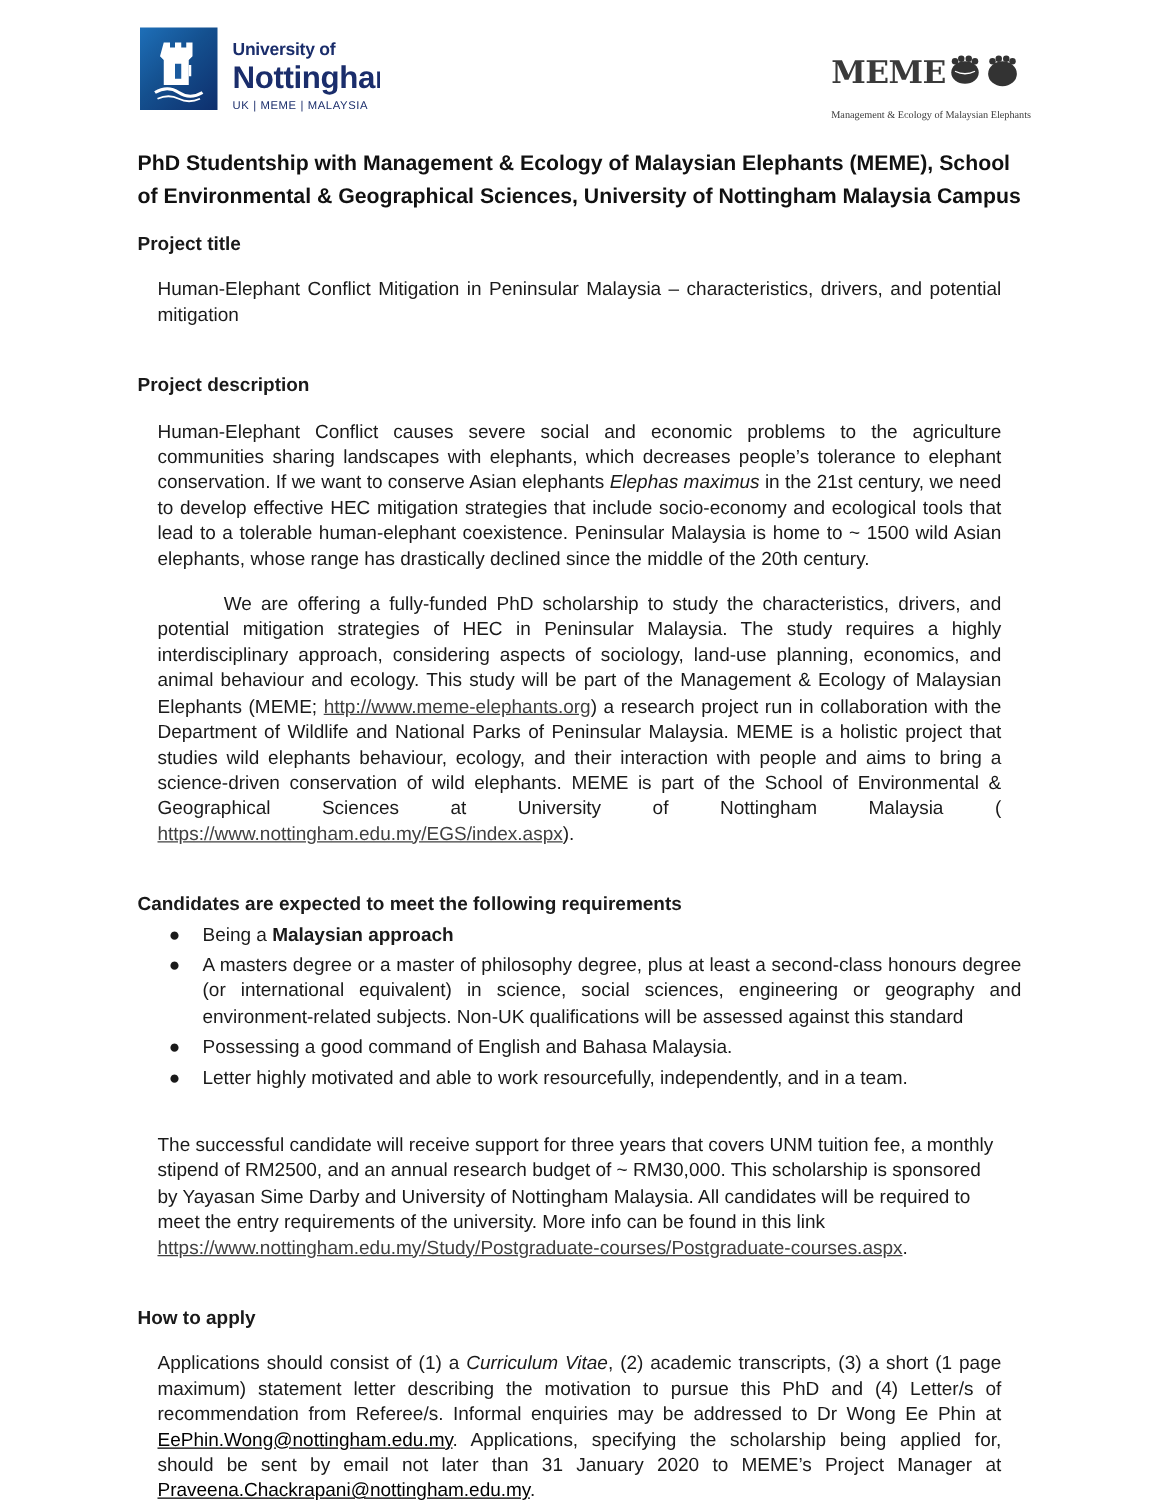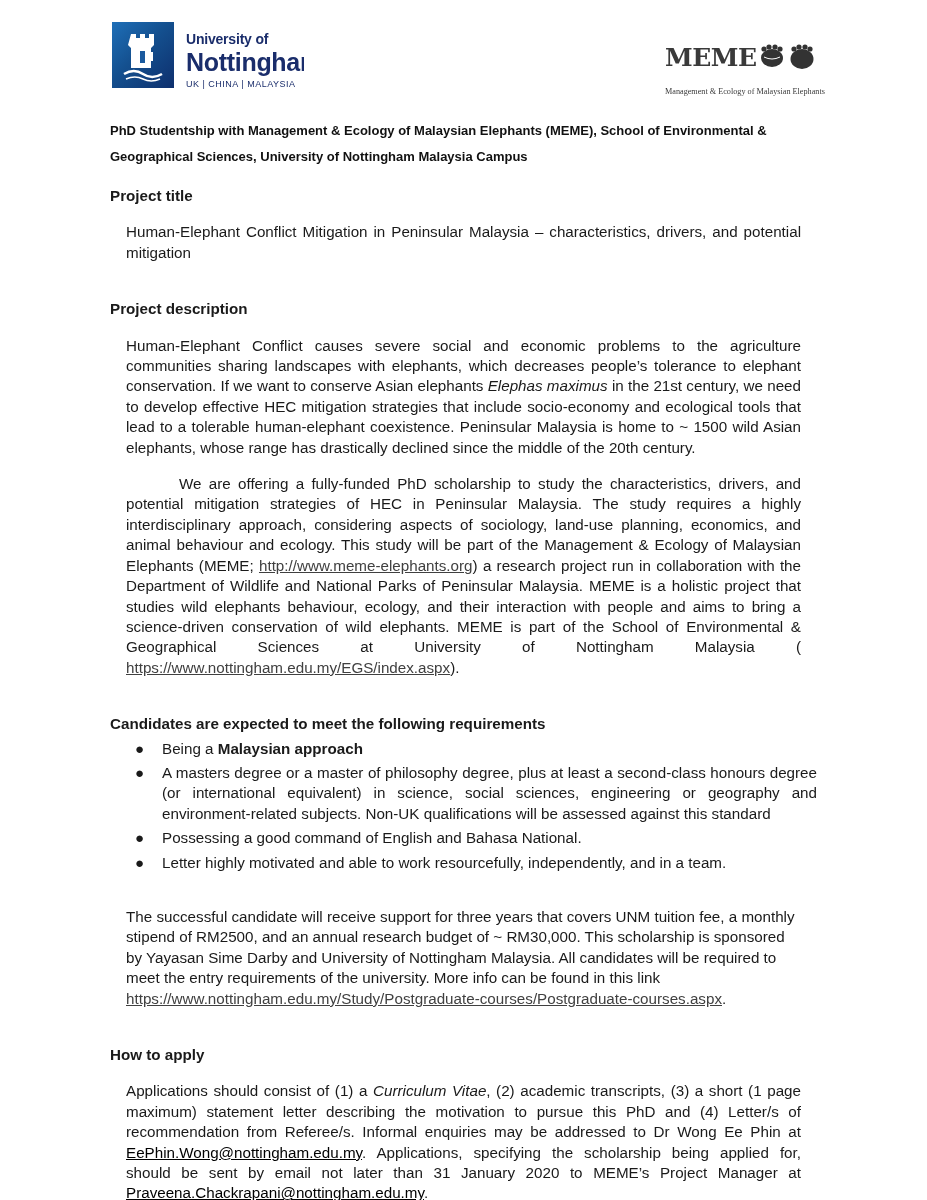--- a/index.html
+++ b/index.html
@@ -27,21 +27,21 @@
   .meme-row { display: flex; align-items: center; }
   .meme-word {
     font-family: "DejaVu Serif", "Liberation Serif", serif;
     font-weight: bold; font-size: 25px; color: #3a3a3a; letter-spacing: -0.5px; line-height: 28px;
   }
   .meme-feet { margin-left: 3px; display: flex; gap: 4px; margin-bottom: 2px; }
   .meme-sub { font-family: "Liberation Serif", serif; font-size: 8.2px; color: #3a3a3a; margin-top: 15px; white-space: nowrap; }
 
   
   .content { position: absolute; left: 110px; top: 118px; width: 707px; font-size: 15.2px; line-height: 20.4px; }
-  .title { font-weight: bold; font-size: 13px; line-height: 26px; margin: 0 0 16px 0; color: #111; }
+  .title { font-weight: bold; font-size: 17px; line-height: 26px; margin: 0 0 16px 0; color: #111; }
   .section-head { font-weight: bold; margin: 0; }
   p { margin: 16px; }
   .justify { text-align: justify; }
   .gap { height: 20px; }
   .indent { text-indent: 53px; }
   a.link { color: #404040; text-decoration: underline; }
   a.mail { color: #000000; text-decoration: underline; }
 
   ul.reqs { list-style: none; margin: 4px 0 0 0; padding: 0; }
   ul.reqs li { position: relative; padding-left: 52px; margin-bottom: 4px; text-align: justify; }
@@ -60,21 +60,21 @@
         <rect x="28" y="29" width="5" height="12" fill="#1a5a9e"></rect>
         <rect x="39" y="30" width="2" height="9" fill="#ffffff"></rect>
 
         <path d="M12 52 q10 -6 19 0 t19 0" stroke="#ffffff" stroke-width="2.5" fill="none"></path>
         <path d="M14 57 q9 -4 17 0 t17 0" stroke="#ffffff" stroke-width="1.5" fill="none"></path>
       </svg>
     </div>
     <div class="uon-text">
       <div class="l1">University of</div>
       <div class="l2">Nottingham</div>
-      <div class="l3">UK | CHINA | MALAYSIA</div>
+      <div class="l3">UK | MEME | MALAYSIA</div>
     </div>
   </div>
 
   <div class="meme-logo">
     <div class="meme-row">
       <span class="meme-word">MEME</span>
       <span class="meme-feet">
         <svg width="26" height="24" viewBox="0 0 26 24">
           <ellipse cx="13" cy="14" rx="11" ry="9" fill="#333"></ellipse>
           <circle cx="5" cy="5" r="2.6" fill="#333"></circle>
@@ -106,21 +106,21 @@
     <p class="section-head">Project description</p>
     <p class="justify"><span>Human-Elephant Conflict causes severe social and economic problems to the agriculture communities sharing landscapes with elephants, which decreases people’s tolerance to elephant conservation. If we want to conserve Asian elephants </span><i>Elephas maximus</i><span> in the 21st century, we need to develop effective HEC mitigation strategies that include socio-economy and ecological tools that lead to a tolerable human-elephant coexistence. Peninsular Malaysia is home to ~ 1500 wild Asian elephants, whose range has drastically declined since the middle of the 20th century.</span></p>
     <p class="justify indent" style="margin-top:6px"><span>We are offering a fully-funded PhD scholarship to study the characteristics, drivers, and potential mitigation strategies of HEC in Peninsular Malaysia. The study requires a highly interdisciplinary approach, considering aspects of sociology, land-use planning, economics, and animal behaviour and ecology. This study will be part of the Management &amp; Ecology of Malaysian Elephants (MEME; </span><a class="link">http://www.meme-elephants.org</a><span>) a research project run in collaboration with the Department of Wildlife and National Parks of Peninsular Malaysia. MEME is a holistic project that studies wild elephants behaviour, ecology, and their interaction with people and aims to bring a science-driven conservation of wild elephants. MEME is part of the School of Environmental &amp; Geographical Sciences at University of Nottingham Malaysia ( </span><a class="link">https://www.nottingham.edu.my/EGS/index.aspx</a><span>).</span></p>
 
     <div class="gap"></div>
 
     <p class="section-head">Candidates are expected to meet the following requirements</p>
     <ul class="reqs">
       <li><span class="bullet">●</span><span>Being a </span><b>Malaysian approach</b></li>
       <li><span class="bullet">●</span><span>A masters degree or a master of philosophy degree, plus at least a second-class honours degree (or international equivalent) in science, social sciences, engineering or geography and environment-related subjects. Non-UK qualifications will be assessed against this standard</span></li>
-      <li><span class="bullet">●</span><span>Possessing a good command of English and Bahasa National.</span></li>
+      <li><span class="bullet">●</span><span>Possessing a good command of English and Bahasa Malaysia.</span></li>
       <li><span class="bullet">●</span><span>Letter highly motivated and able to work resourcefully, independently, and in a team.</span></li>
     </ul>
 
     <div class="gap" style="height:14px"></div>
 
     <p><span>The successful candidate will receive support for three years that covers UNM tuition fee, a monthly stipend of RM2500, and an annual research budget of ~ RM30,000. This scholarship is sponsored by Yayasan Sime Darby and University of Nottingham Malaysia. All candidates will be required to meet the entry requirements of the university. More info can be found in this link </span><a class="link">https://www.nottingham.edu.my/Study/Postgraduate-courses/Postgraduate-courses.aspx</a><span>.</span></p>
 
     <div class="gap"></div>
 
     <p class="section-head">How to apply</p>

